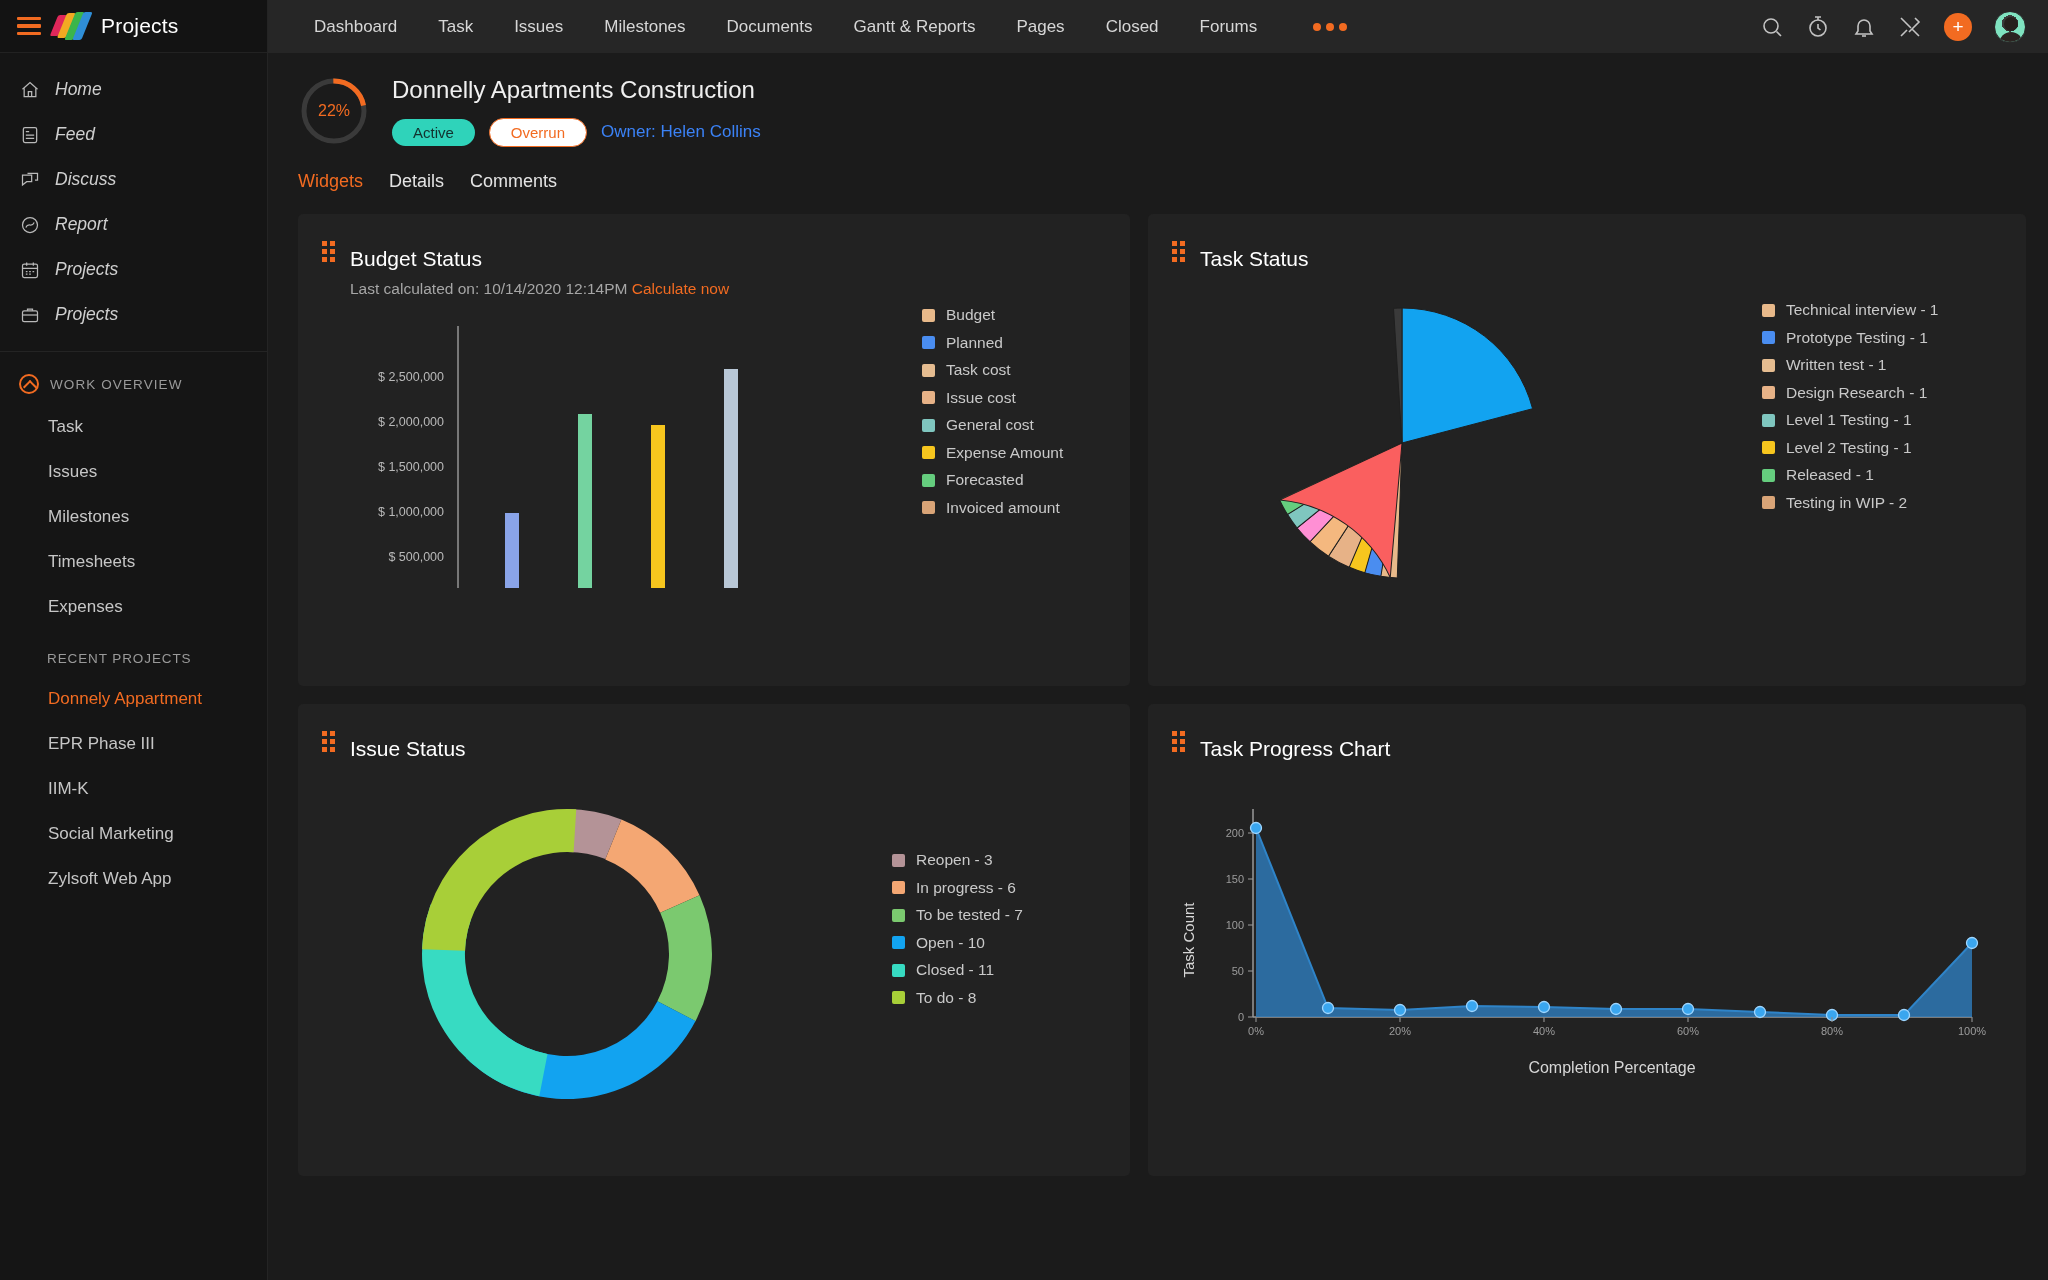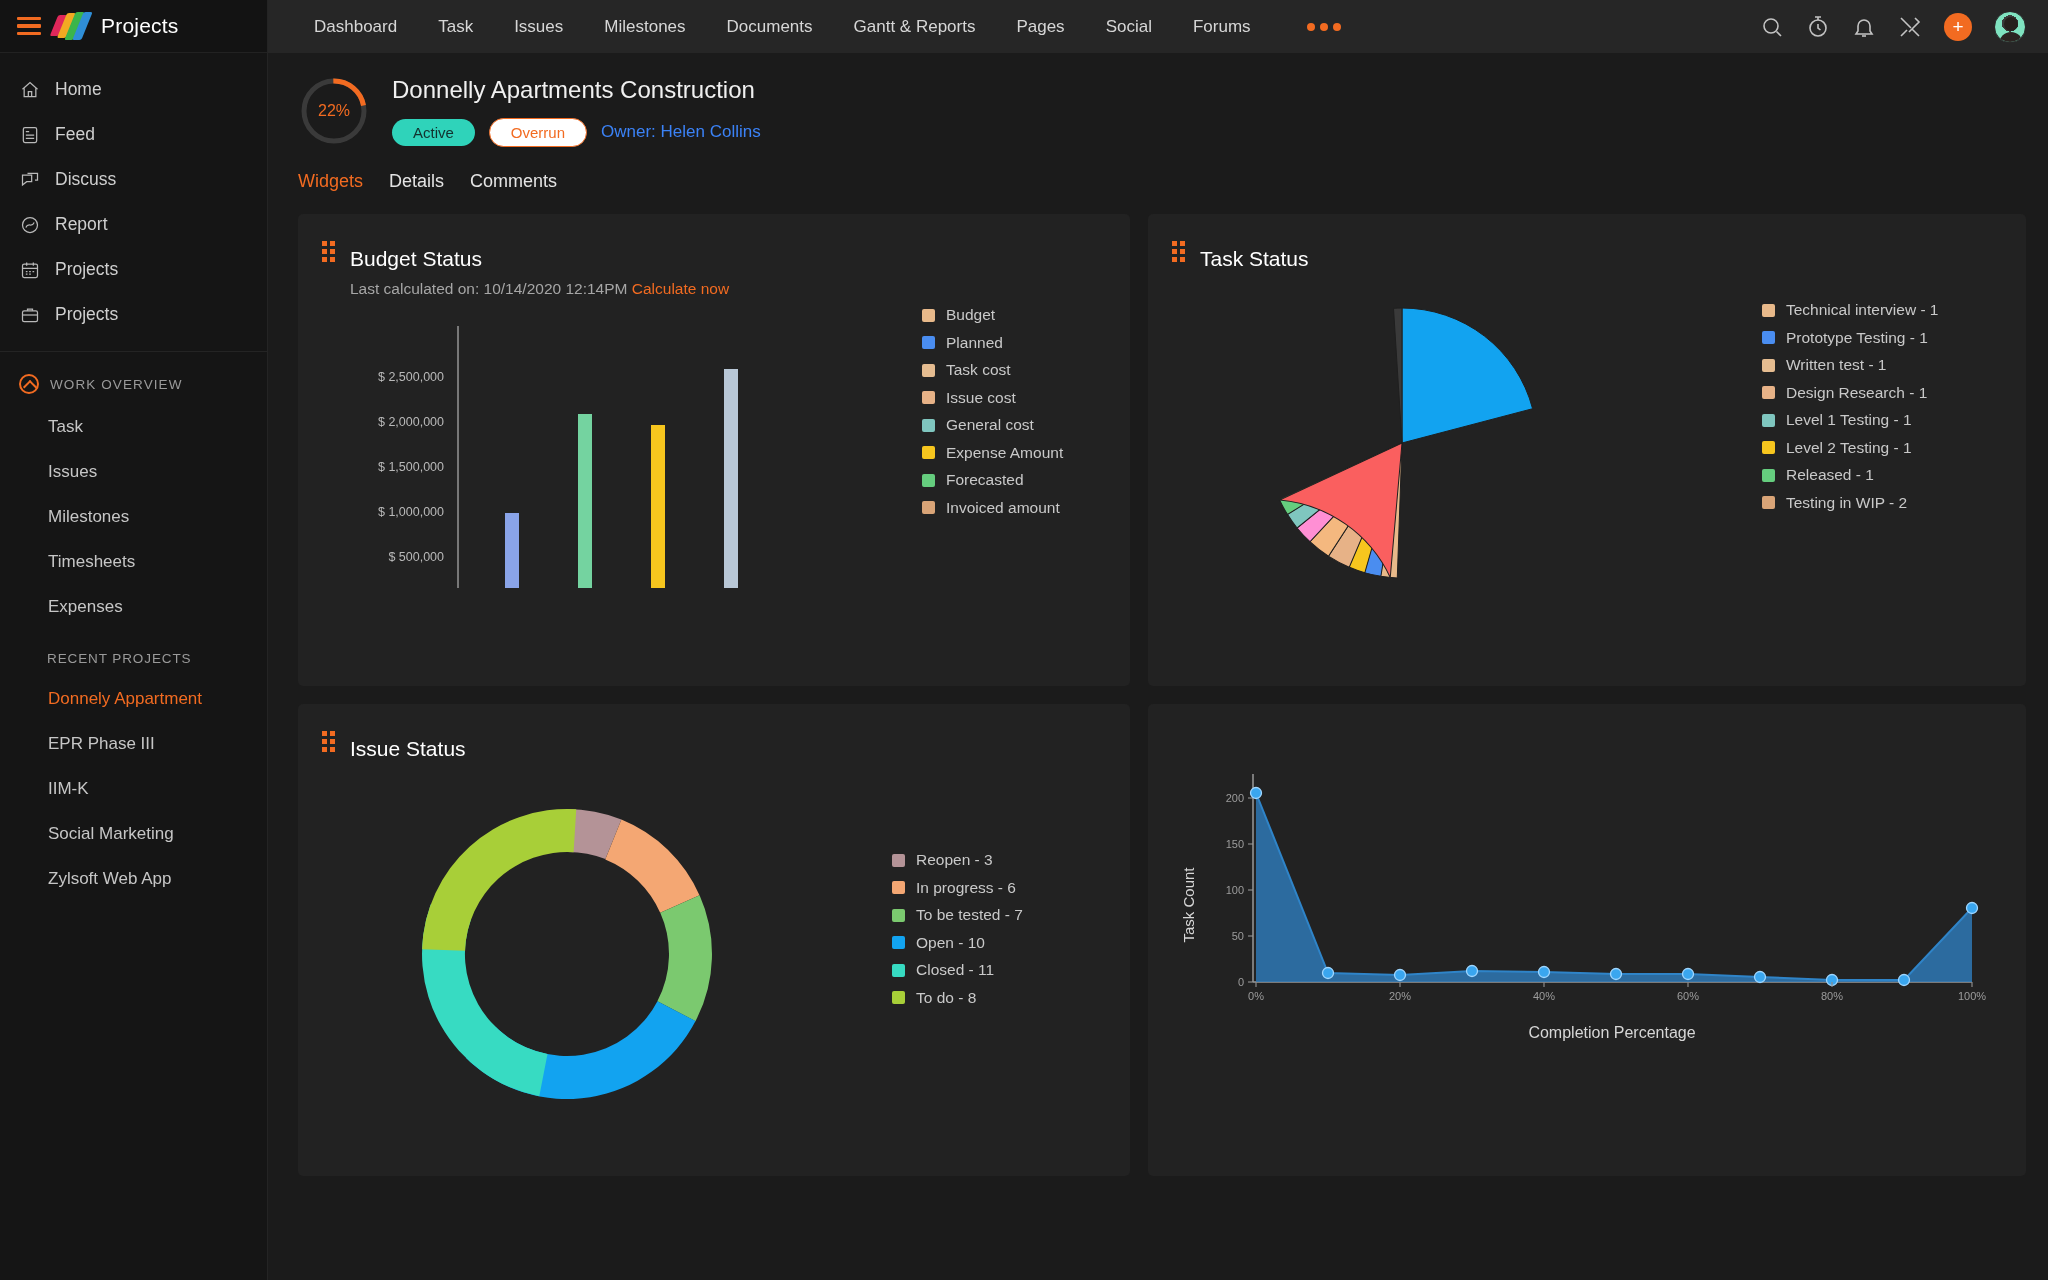--- a/index.html
+++ b/index.html
@@ -33,21 +33,21 @@
   }
   .logo-mark span:nth-child(1){ left:0;  top:3px; height:21px; background:#e0275a; }
   .logo-mark span:nth-child(2){ left:8px; top:1px; height:25px; background:#f2a922; }
   .logo-mark span:nth-child(3){ left:16px; top:0px; height:28px; background:#3bb54a; }
   .logo-mark span:nth-child(4){ left:24px; top:0px; height:28px; background:#2f8ed6; }
   .logo-mark:after{
     content:""; position:absolute; left:2px; top:12px; width:22px; height:10px;
     background:#e0275a; opacity:0; }
   .brand-title { font-size: 21px; color: #fff; font-weight: 400; letter-spacing: .2px; }
 
-  .nav-main { padding-top: 14px; }
+  .nav-main { padding-top: 14px; font-style: italic; }
   .nav-item {
     display: flex; align-items: center; gap: 14px;
     height: 45px; padding-left: 19px; cursor: pointer; color: #cfcfcf; font-size: 17.5px;
   }
   .nav-ico { width: 22px; height: 22px; flex: 0 0 22px; display:flex; align-items:center; justify-content:center; }
   .nav-ico svg { width: 20px; height: 20px; stroke: #b9b9b9; fill: none; stroke-width: 1.5; }
 
   .sep { height: 1px; background: #242424; margin: 14px 0 0 0; }
 
   .sect-head {
@@ -284,21 +284,21 @@
 
     <header class="topbar">
       <nav class="topnav">
         <a>Dashboard</a>
         <a>Task</a>
         <a>Issues</a>
         <a>Milestones</a>
         <a>Documents</a>
         <a>Gantt &amp; Reports</a>
         <a>Pages</a>
-        <a>Social</a>
+        <a>Closed</a>
         <a>Forums</a>
       </nav>
       <div class="top-dots">
           <i></i>
           <i></i>
           <i></i>
         </div>
 
       <div class="top-right">
         <span class="tic">
@@ -594,20 +594,31 @@
                 </div>
               <div class="legend-item">
                   <span class="swatch" style="background:#a8cf38"></span>
                   <span>To do - 8</span>
                 </div>
             </div>
           </div>
         </section>
 
         <section class="card">
+          <div class="card-head">
+            <span class="drag">
+                <i></i>
+                <i></i>
+                <i></i>
+                <i></i>
+                <i></i>
+                <i></i>
+              </span>
+            <div class="card-title">Task Progress Chart</div>
+          </div>
 
           <div style="margin-top:34px">
             <svg width="830" height="310" viewBox="0 0 830 310">
 
               <text x="22" y="145" fill="#d6d6d6" font-size="15" text-anchor="middle" transform="rotate(-90 22 145)">Task Count</text>
 
               <text x="72" y="42" fill="#9c9c9c" font-size="11" text-anchor="end">200</text>
               <text x="72" y="88" fill="#9c9c9c" font-size="11" text-anchor="end">150</text>
               <text x="72" y="134" fill="#9c9c9c" font-size="11" text-anchor="end">100</text>
               <text x="72" y="180" fill="#9c9c9c" font-size="11" text-anchor="end">50</text>

